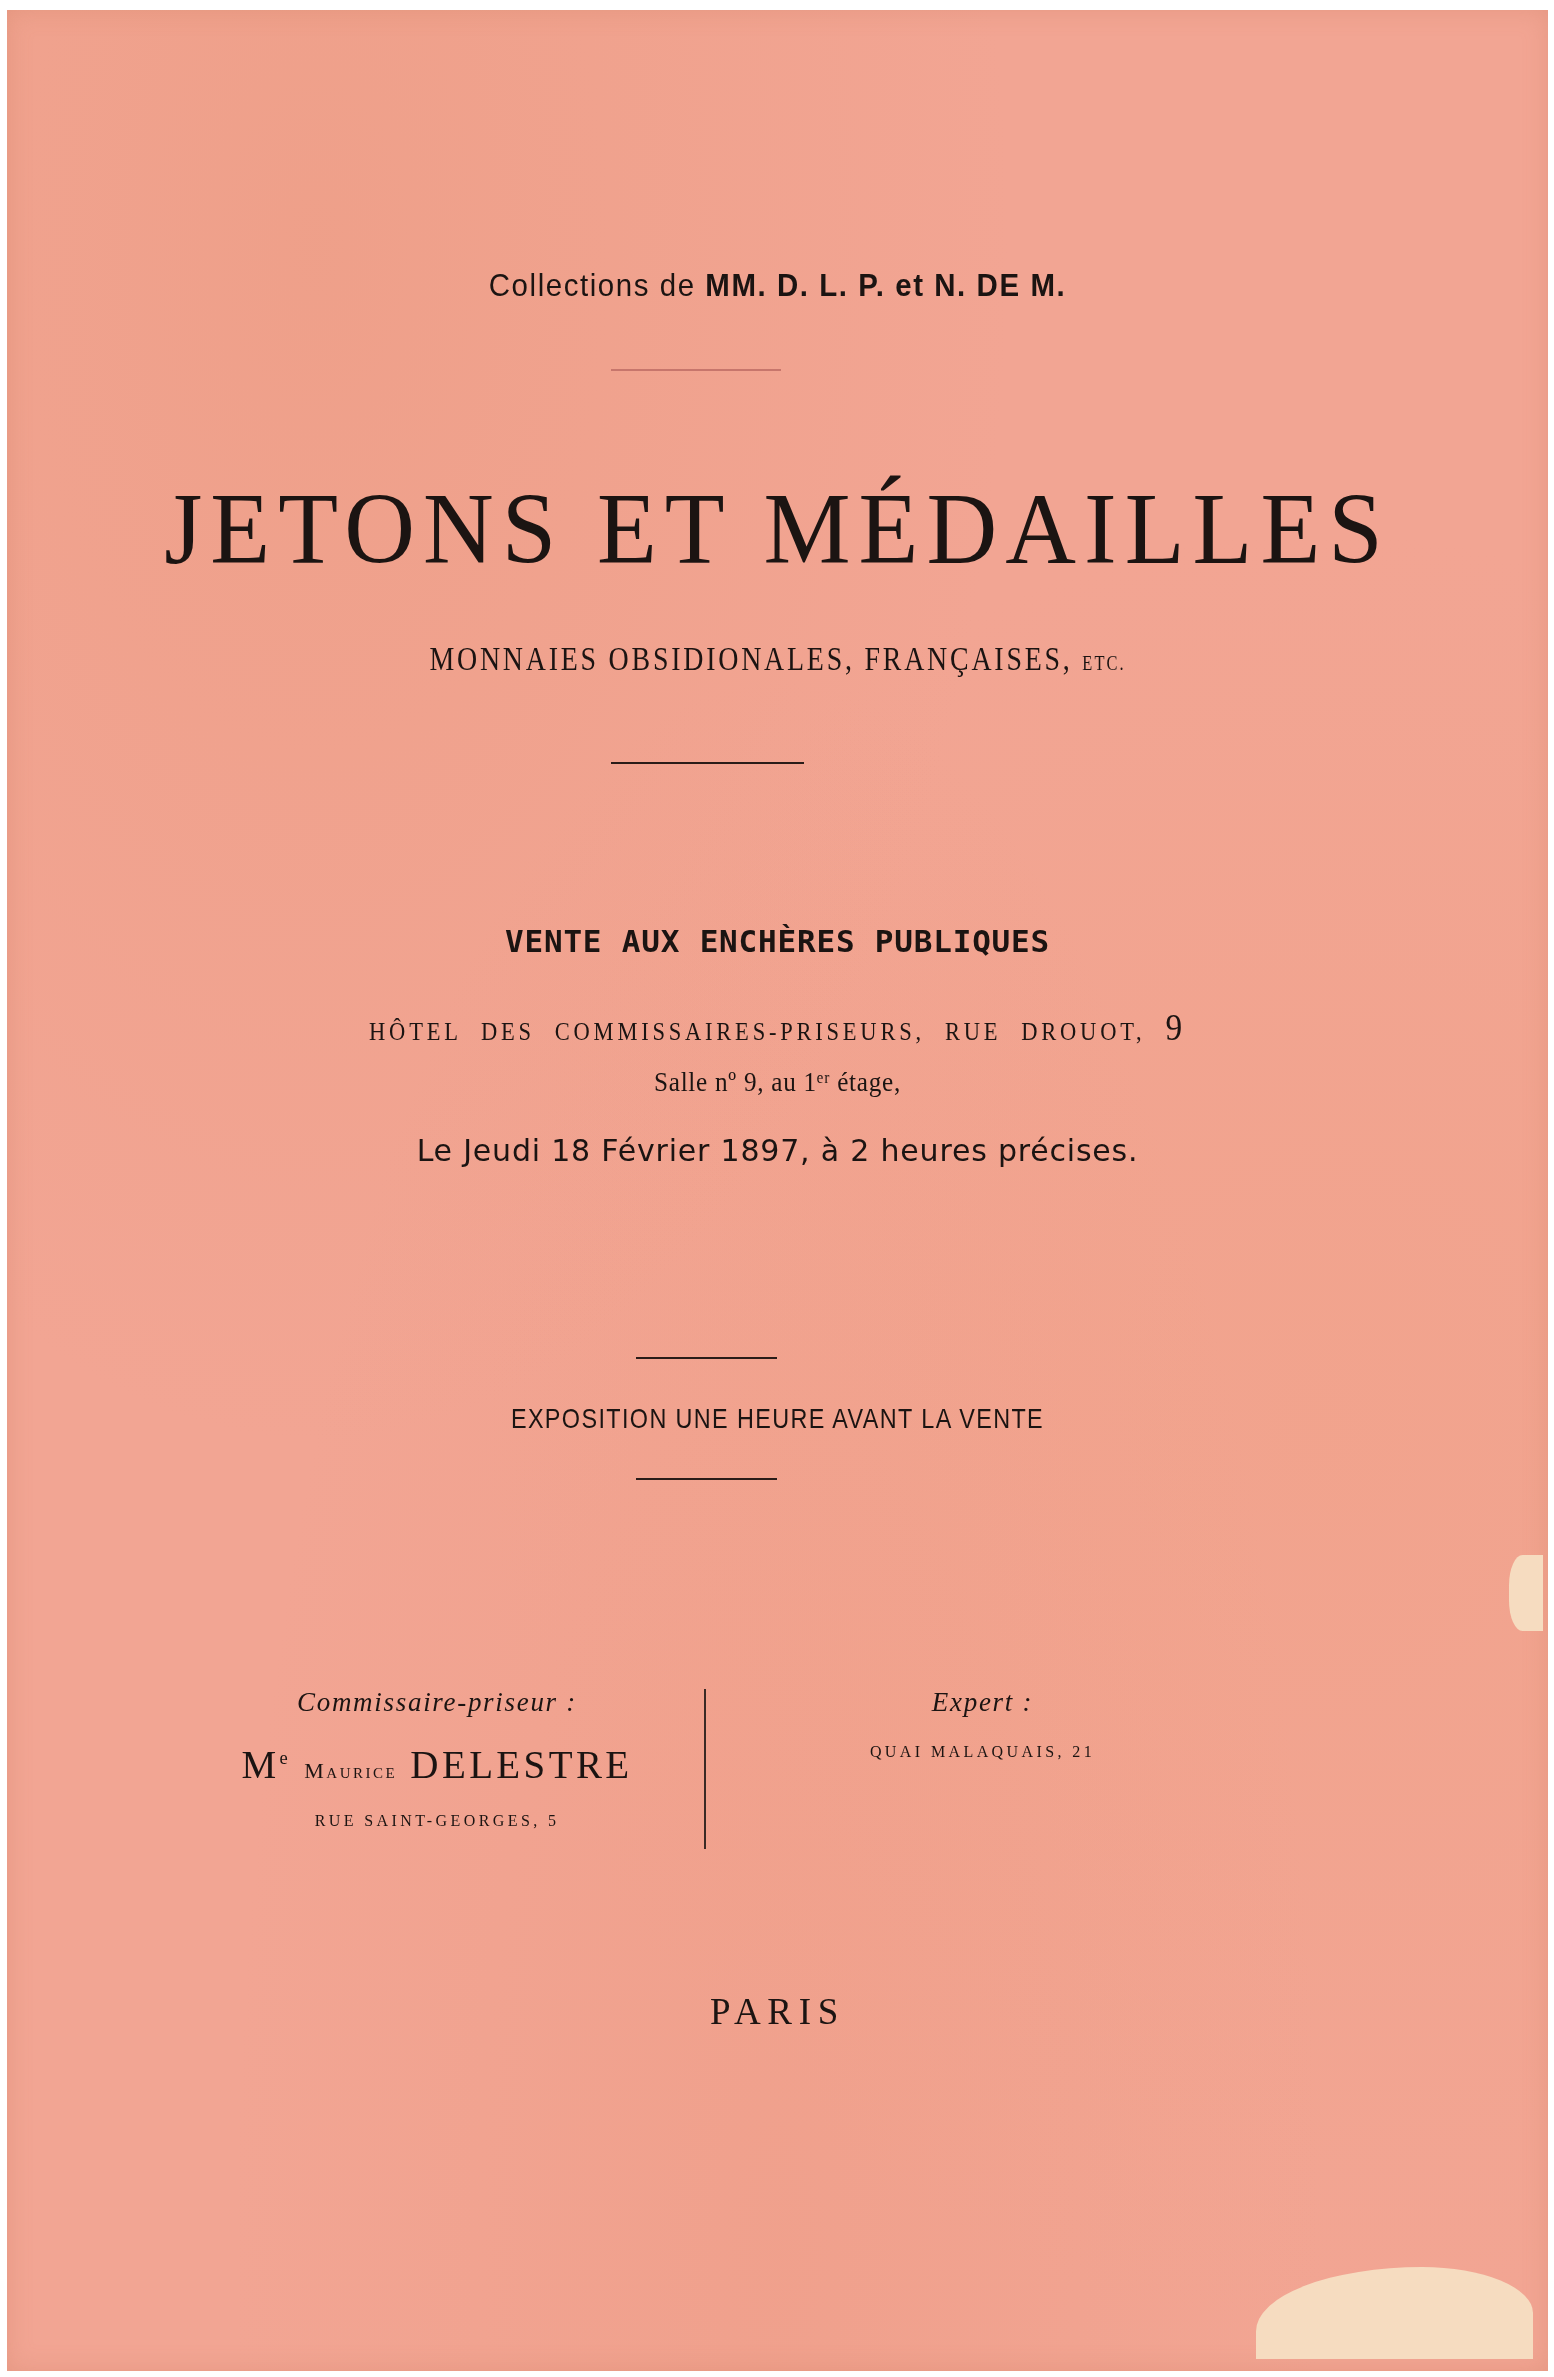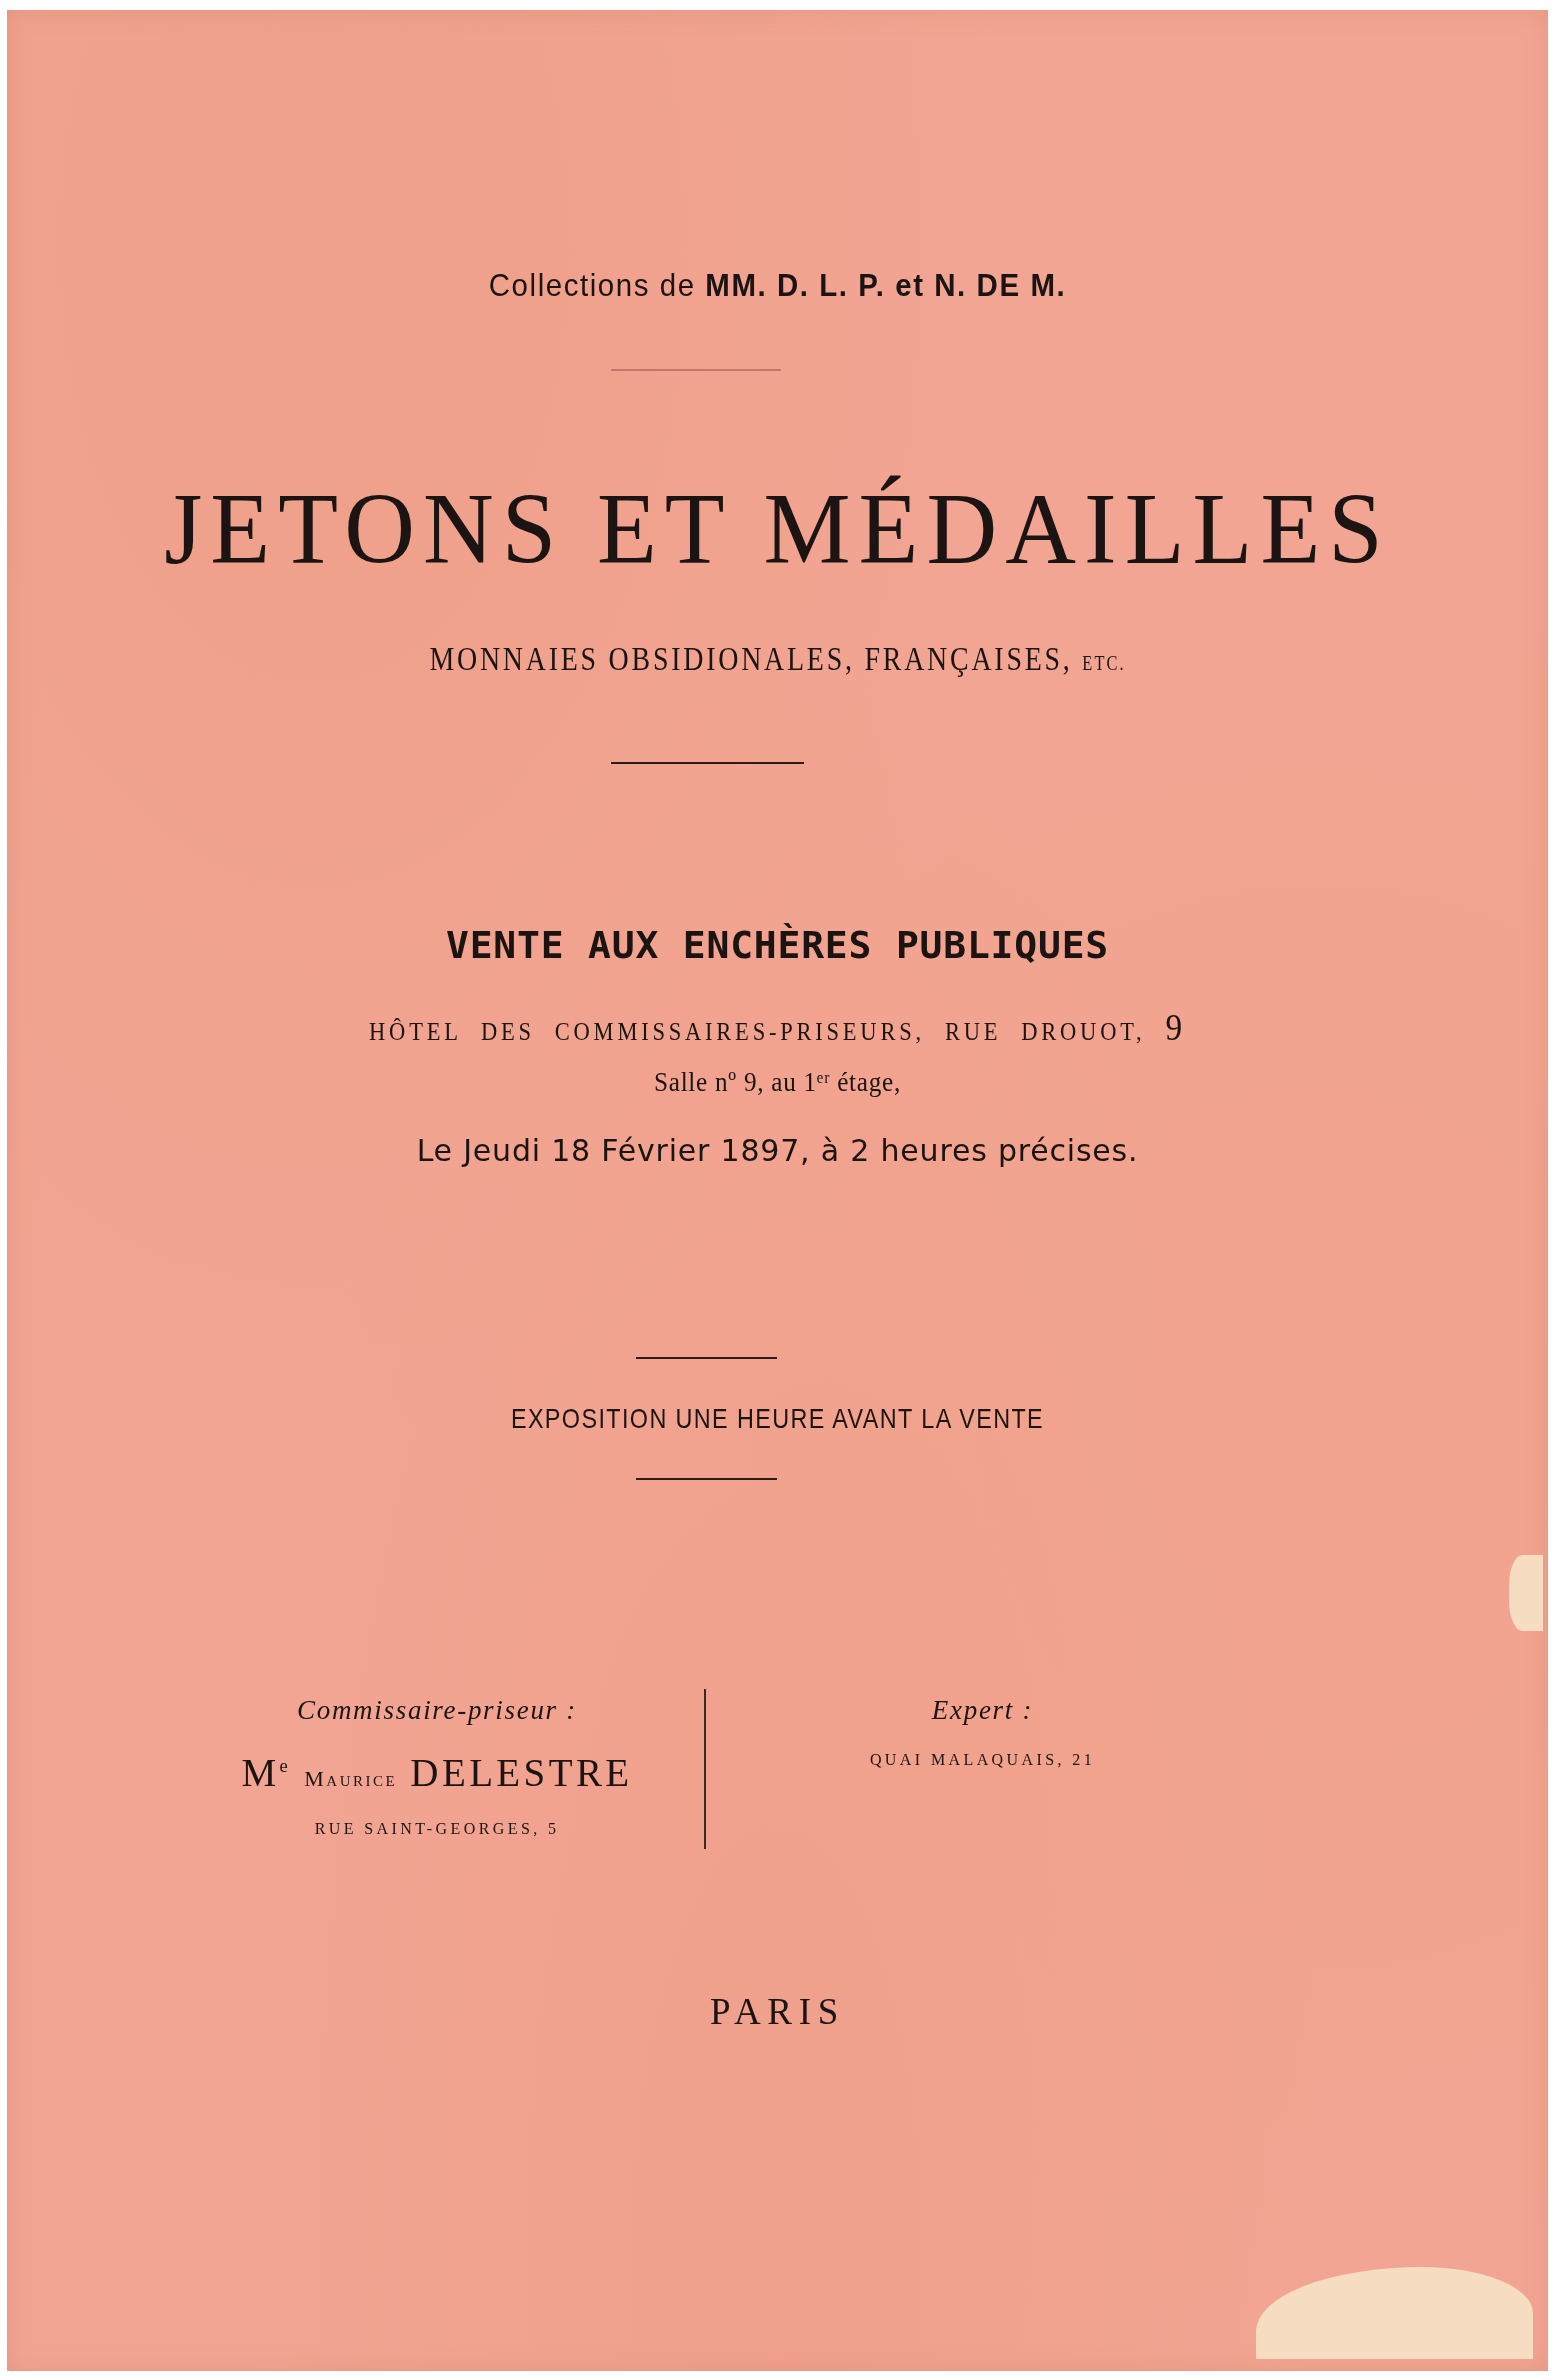--- a/index.html
+++ b/index.html
@@ -24,30 +24,30 @@
     background: #f6dcc0; border-radius: 40% 0 0 40%;
   }
   .block { position: absolute; left: 0; width: 1555px; text-align: center; color: #1b1412; }
   .collections { top: 267px; font-family: "Liberation Sans", sans-serif; font-size: 32px; letter-spacing: 1.7px; transform: scaleX(0.92); }
   .collections b { font-weight: bold; }
   .rule { position: absolute; height: 1.7px; background: #2a1c18; }
   .rule.faint { background: #c7766c; height: 1.7px; }
   .title { top: 470px; font-family: "Liberation Serif", serif; font-size: 102px; letter-spacing: 8.4px; transform: scaleX(0.96); }
   .subtitle { top: 640px; font-family: "Liberation Serif", serif; font-size: 34px; letter-spacing: 3.4px; transform: scaleX(0.82); }
   .subtitle .etc { font-size: 20px; letter-spacing: 2.5px; }
-  .vente { top: 923px; font-family: "DejaVu Sans Mono", monospace; font-weight: bold; font-size: 38px; letter-spacing: 0.8px; }
+  .vente { top: 923px; font-family: "DejaVu Sans Mono", monospace; font-weight: bold; font-size: 31px; letter-spacing: 0.8px; }
   .hotel { top: 1006px; font-family: "Liberation Serif", serif; font-size: 25px; letter-spacing: 4.2px; word-spacing: 11.8px; transform: scaleX(0.9); }
   .hotel .num { font-size: 37px; }
   .salle { top: 1066px; font-family: "Liberation Serif", serif; font-size: 28px; letter-spacing: 0.8px; transform: scaleX(0.9); }
   .date { top: 1133px; font-family: "DejaVu Sans", sans-serif; font-size: 30px; letter-spacing: 0.8px; }
   .expo { top: 1402px; font-family: "Liberation Sans", sans-serif; font-size: 28.5px; letter-spacing: 1.7px; transform: scaleX(0.82); }
   .col { position: absolute; text-align: center; color: #1b1412; }
   .col.left { left: 185px; width: 504px; }
   .col.right { left: 739px; width: 487px; }
-  .role { font-family: "Liberation Serif", serif; font-style: italic; font-size: 27px; letter-spacing: 1.7px; margin-top: 8px; }
+  .role { font-family: "Liberation Serif", serif; font-style: italic; font-size: 27px; letter-spacing: 1.7px; margin-top: 0; }
   .name { font-family: "Liberation Serif", serif; font-size: 39px; letter-spacing: 3.4px; margin-top: 23.5px; }
   .name .small { font-size: 22px; letter-spacing: 2.5px; }
   .name .sup { font-size: 18.5px; vertical-align: super; }
   .addr { font-family: "Liberation Serif", serif; font-size: 16px; letter-spacing: 3.4px; margin-top: 25px; }
   .vline { position: absolute; left: 704px; top: 1689px; width: 1.7px; height: 160px; background: #3a2a25; }
   .paris { top: 1990px; font-family: "Liberation Serif", serif; font-size: 37px; letter-spacing: 6.7px; }
 </style>
 </head>
 <body>
 

